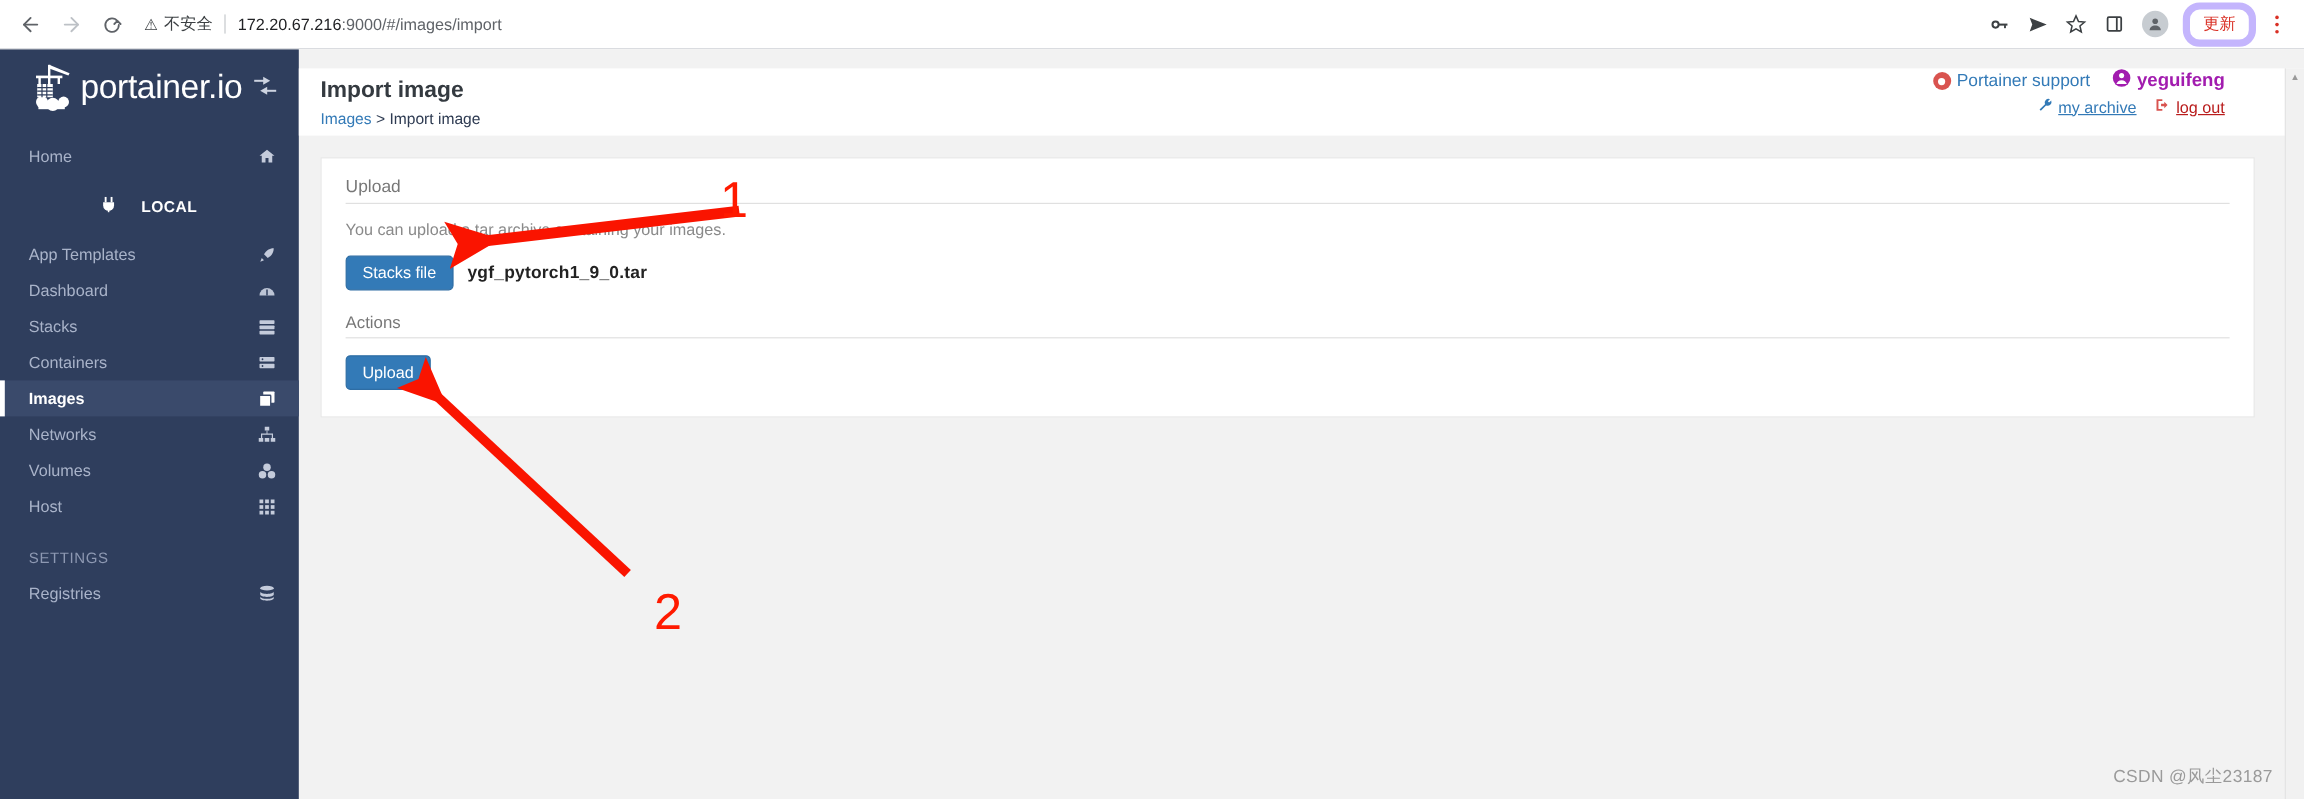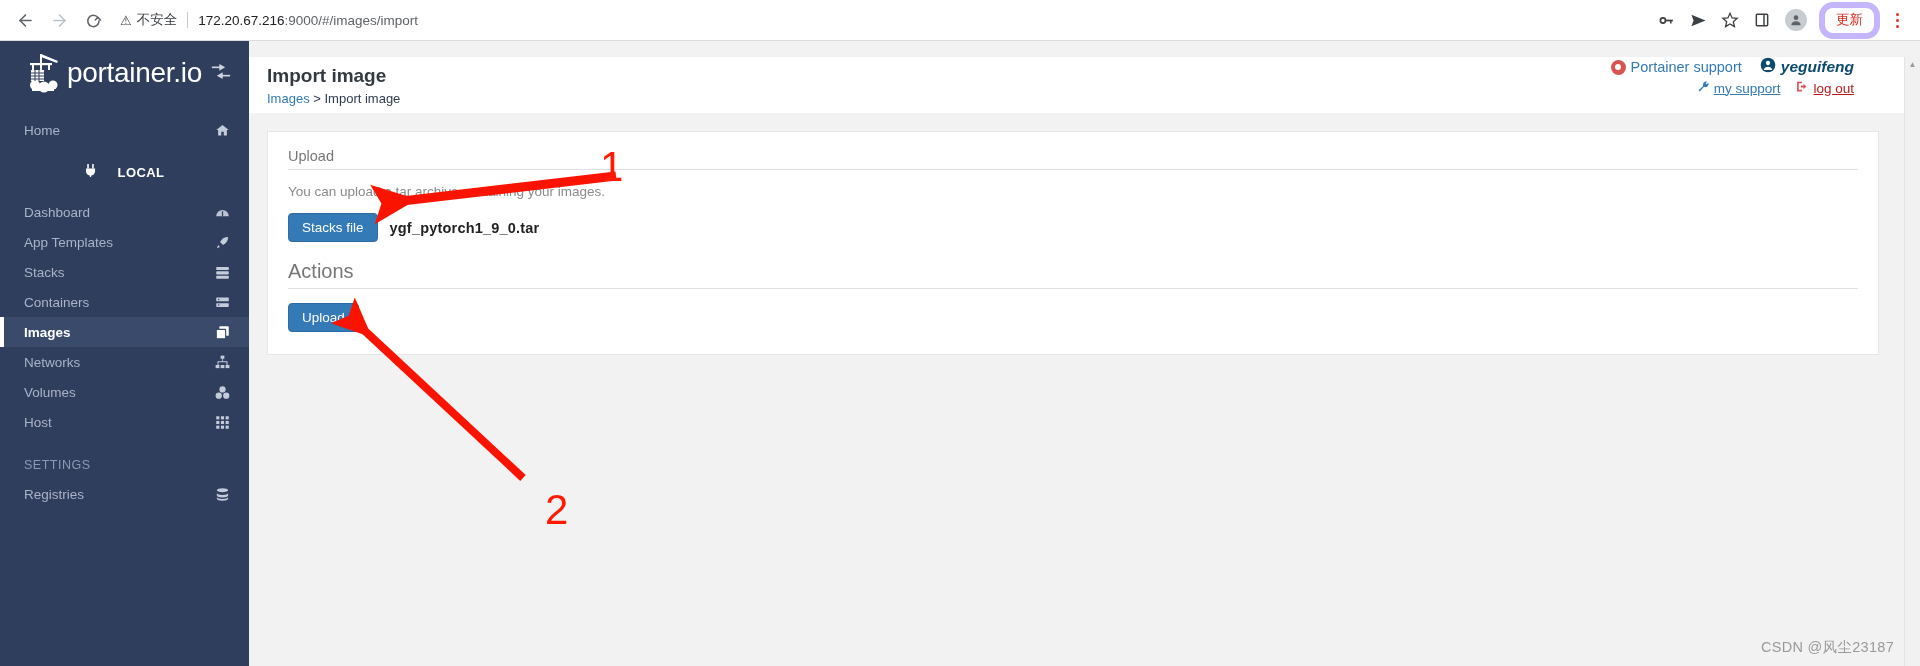--- a/index.html
+++ b/index.html
@@ -273,28 +273,27 @@
   }
   .lifering::after {
     content: "";
     position: absolute;
     left: 4.5px; top: 4.5px;
     width: 6px; height: 6px;
     border-radius: 50%;
     background: #fff;
   }
   .username {
-    color: #0c4a6e;
+    color: #a21caf;
     font-weight: bold;
     display: flex;
     align-items: center;
     gap: 5px;
     margin-left: 12px;
     font-size: 15.5px;
-    font-style: italic;
   }
   .hr-line2 {
     display: flex;
     align-items: center;
     justify-content: flex-end;
     gap: 16px;
     margin-top: 3px;
     font-size: 13.5px;
   }
   .acct-link {
@@ -352,21 +351,21 @@
     font-family: "Liberation Sans", sans-serif;
   }
   .file-name {
     color: #222222;
     font-size: 14.5px;
     font-weight: bold;
     letter-spacing: 0.2px;
   }
   .actions-title {
     color: #777777;
-    font-size: 20px;
+    font-size: 14px;
     padding-bottom: 5px;
     border-bottom: 1px solid #e0e0e0;
     margin-bottom: 14px;
   }
 
   
   .anno {
     position: absolute;
     top: 0; left: 0;
     width: 1920px;
@@ -530,34 +529,34 @@
             <rect x="3" y="0" width="2.4" height="7"></rect>
             <rect x="10.6" y="0" width="2.4" height="7"></rect>
             <path d="M1 7h14v4a7 7 0 0 1-14 0z"></path>
             <rect x="7" y="15" width="2" height="5"></rect>
           </svg>
       </span>
       <span>LOCAL</span>
     </div>
 
     <div class="nav-item">
+      <span class="lbl">App Templates</span>
+      <span class="ico">
+        <svg width="15" height="15" viewBox="0 0 24 24" fill="currentColor">
+            <path d="M21 3c-6 0-10 3-13 8l5 5c5-3 8-7 8-13z"></path>
+            <path d="M3 21l5-2-3-3z"></path>
+          </svg>
+      </span>
+    </div>
+    <div class="nav-item">
       <span class="lbl">Dashboard</span>
       <span class="ico">
         <svg width="15" height="15" viewBox="0 0 24 24" fill="currentColor">
             <path d="M2 18a10 10 0 0 1 20 0z" opacity="0.95"></path>
             <rect x="11" y="10" width="2" height="8" fill="#2f3e5d"></rect>
-          </svg>
-      </span>
-    </div>
-    <div class="nav-item">
-      <span class="lbl">App Templates</span>
-      <span class="ico">
-        <svg width="15" height="15" viewBox="0 0 24 24" fill="currentColor">
-            <path d="M21 3c-6 0-10 3-13 8l5 5c5-3 8-7 8-13z"></path>
-            <path d="M3 21l5-2-3-3z"></path>
           </svg>
       </span>
     </div>
     <div class="nav-item">
       <span class="lbl">Stacks</span>
       <span class="ico">
         <svg width="15" height="15" viewBox="0 0 24 24" fill="currentColor">
             <rect x="2" y="3" width="20" height="5" rx="1"></rect>
             <rect x="2" y="10" width="20" height="5" rx="1"></rect>
             <rect x="2" y="17" width="20" height="5" rx="1"></rect>
@@ -664,21 +663,21 @@
             <span>yeguifeng</span>
           </span>
         </div>
         <div class="hr-line2">
           <span class="acct-link">
             <span>
               <svg width="13" height="13" viewBox="0 0 24 24" fill="#337ab7">
                   <path d="M21 5a6 6 0 0 1-8 7.6L5 21l-2-2 8.4-8A6 6 0 0 1 19 3l-3.2 3.2 1.8 1.8L21 5z"></path>
                 </svg>
             </span>
-            <span>my support</span>
+            <span>my archive</span>
           </span>
           <span class="logout-link">
             <span>
               <svg width="13" height="13" viewBox="0 0 24 24" fill="#d9534f">
                   <path d="M2 3h9v3H5v12h6v3H2z"></path>
                   <path d="M14 7l5 5-5 5v-3.2h-5v-3.6h5z"></path>
                 </svg>
             </span>
             <span>log out</span>
           </span>

